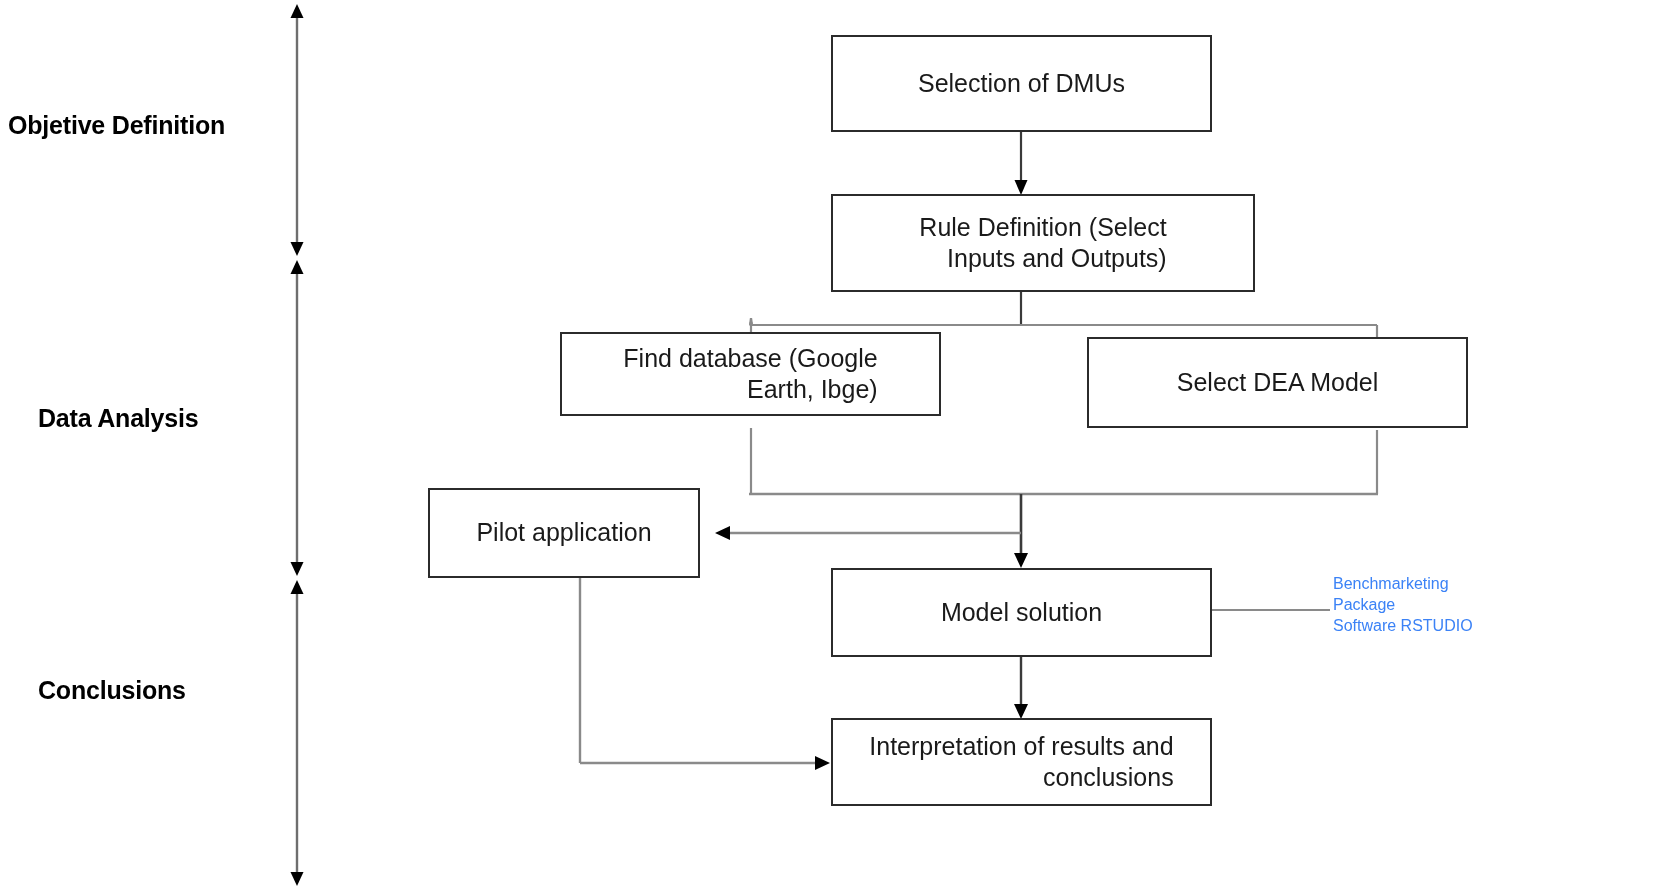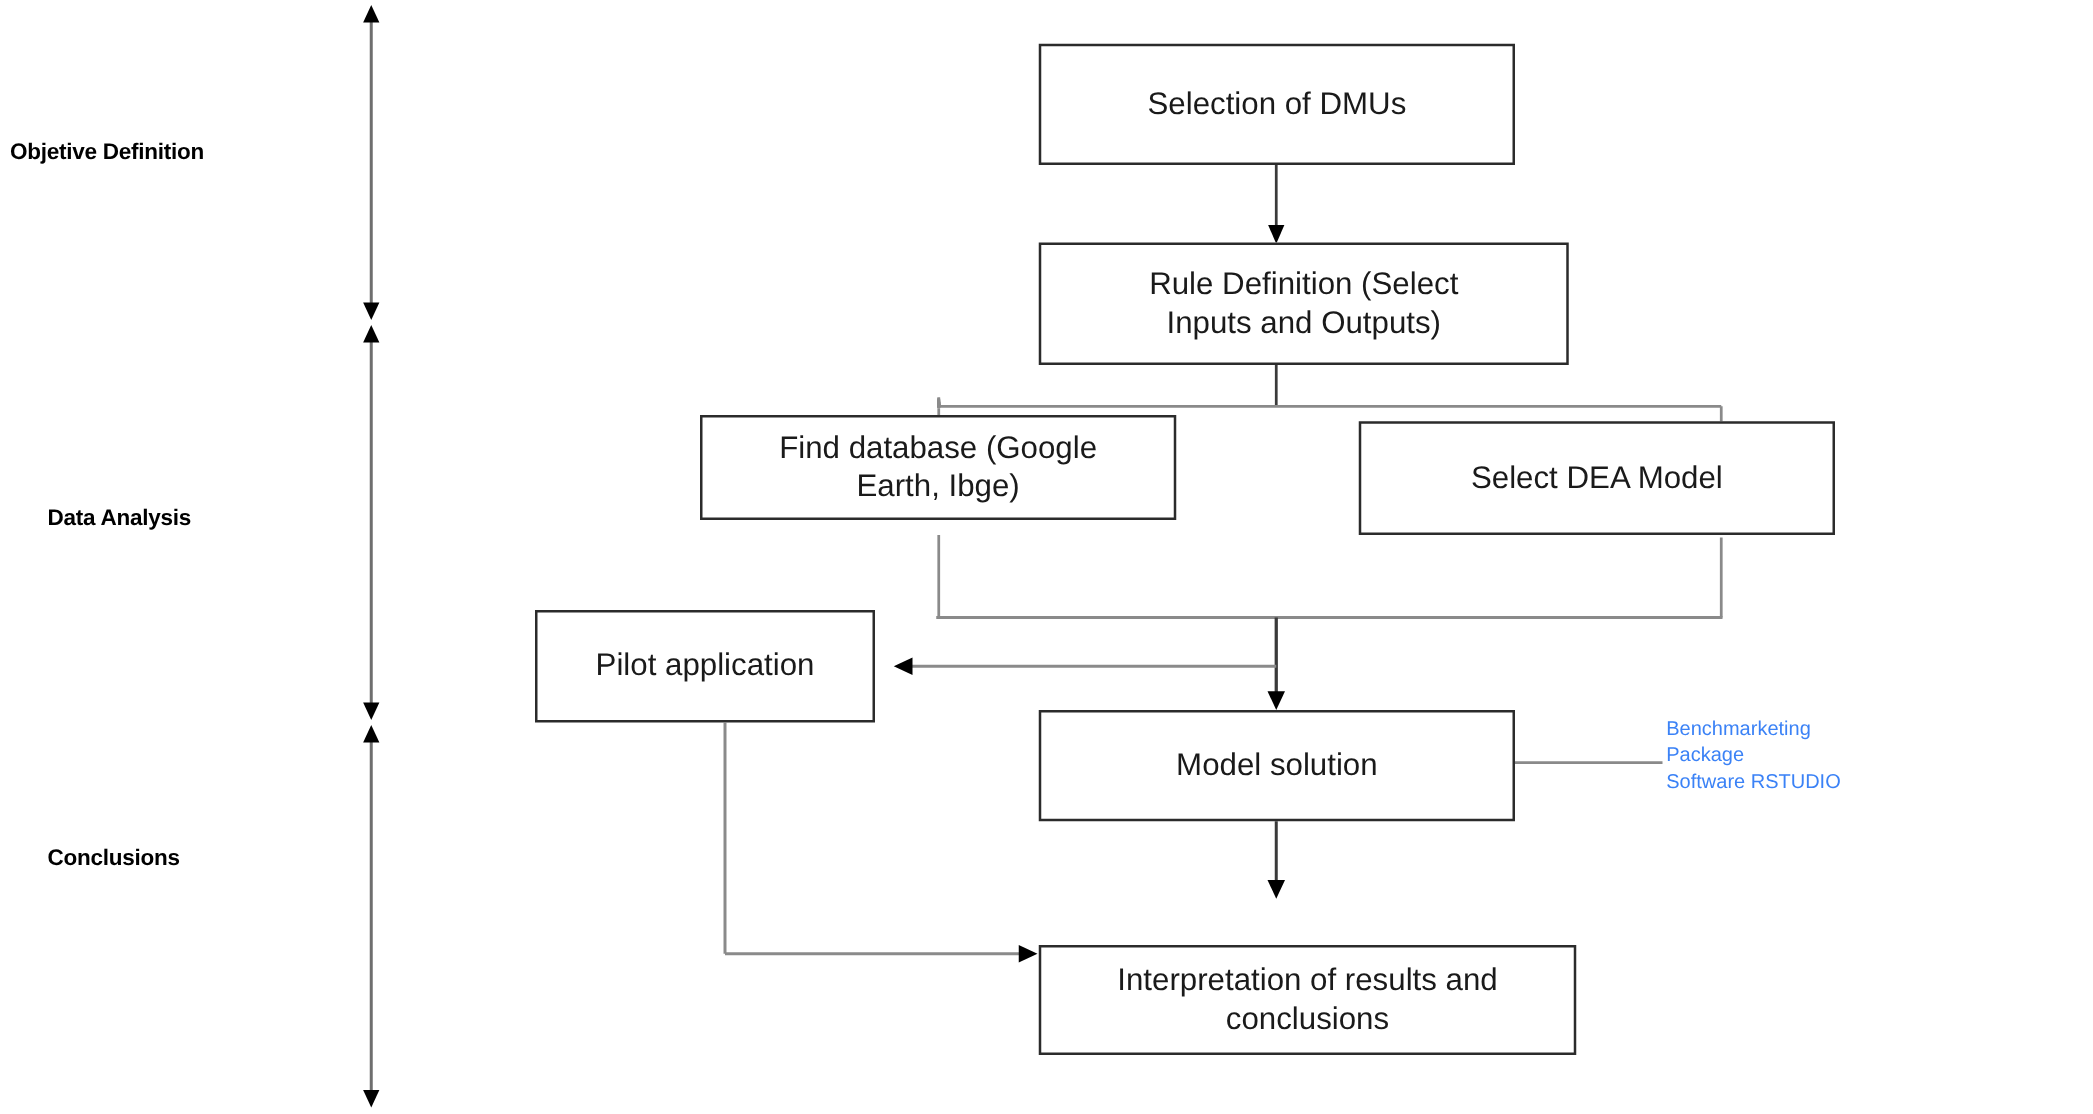--- a/index.html
+++ b/index.html
@@ -21,35 +21,35 @@
   #flow-svg {
     position: absolute;
     left: 0;
     top: 0;
     width: 1674px;
     height: 891px;
   }
   .phase-label {
     position: absolute;
     font-weight: bold;
-    font-size: 18px;
+    font-size: 25px;
     line-height: 1.1;
     color: #000000;
     white-space: nowrap;
     letter-spacing: -0.2px;
   }
   .node-box {
     position: absolute;
     box-sizing: border-box;
     border: 2.5px solid #2b2b2b;
     background: #ffffff;
     display: flex;
     align-items: center;
     justify-content: center;
-    text-align: center;
+    text-align: right;
   }
   .node-text {
     font-size: 25px;
     line-height: 1.25;
     color: #1a1a1a;
     padding: 0 10px;
     white-space: pre-line;
   }
   .annotation {
     position: absolute;
@@ -236,21 +236,21 @@
   </div>
 
   <div class="node-box" style="left:428px; top:488px; width:272px; height:90px;">
     <span class="node-text">Pilot application</span>
   </div>
 
   <div class="node-box" style="left:831px; top:568px; width:381px; height:89px;">
     <span class="node-text">Model solution</span>
   </div>
 
-  <div class="node-box" style="left:831px; top:756px; width:430px; height:88px;">
+  <div class="node-box" style="left:831px; top:718px; width:381px; height:88px;">
     <span class="node-text">Interpretation of results and
 conclusions</span>
   </div>
 
   <div class="annotation" style="left:1333px; top:559px;">Benchmarketing
 Package
 Software RSTUDIO</div>
 
 </div>
 

